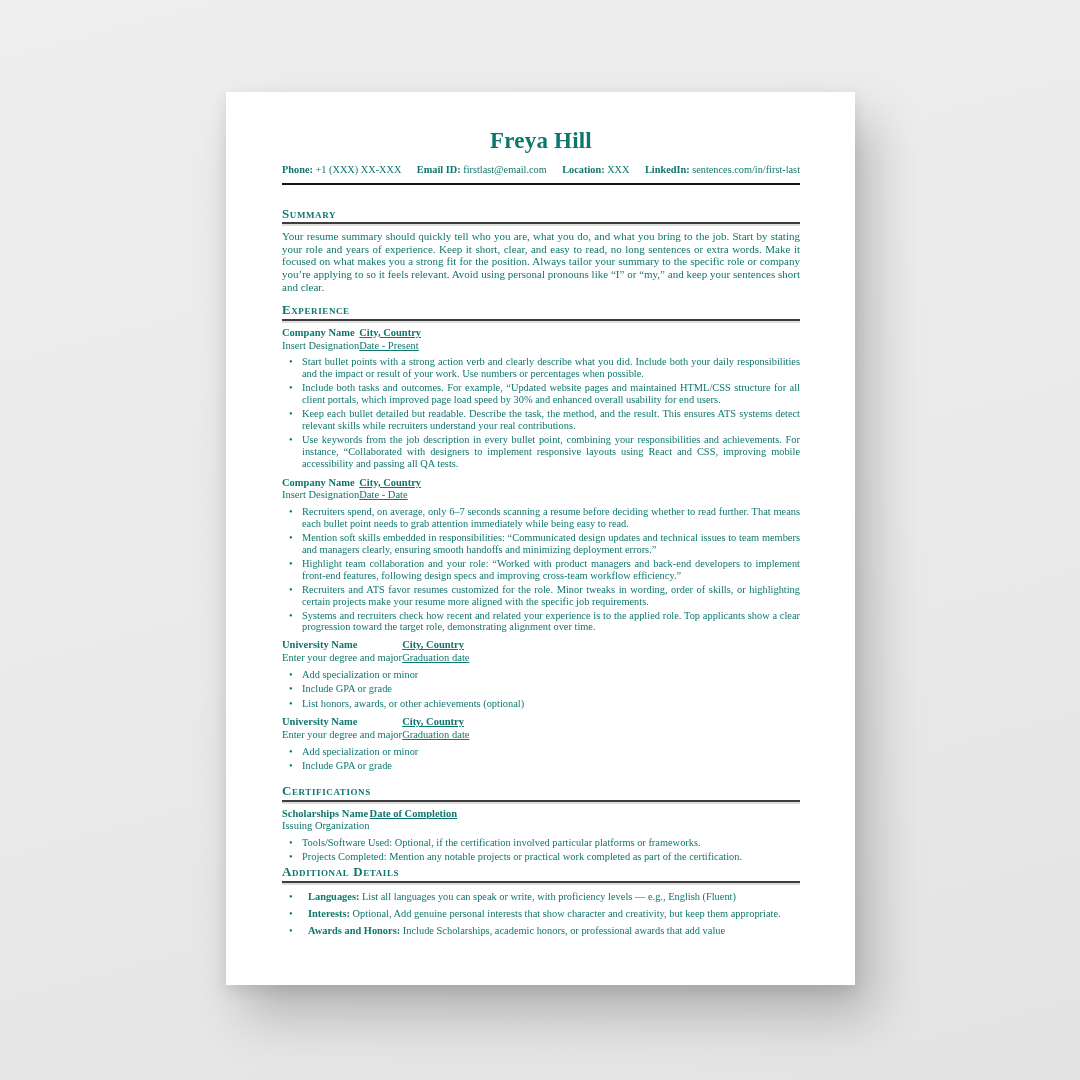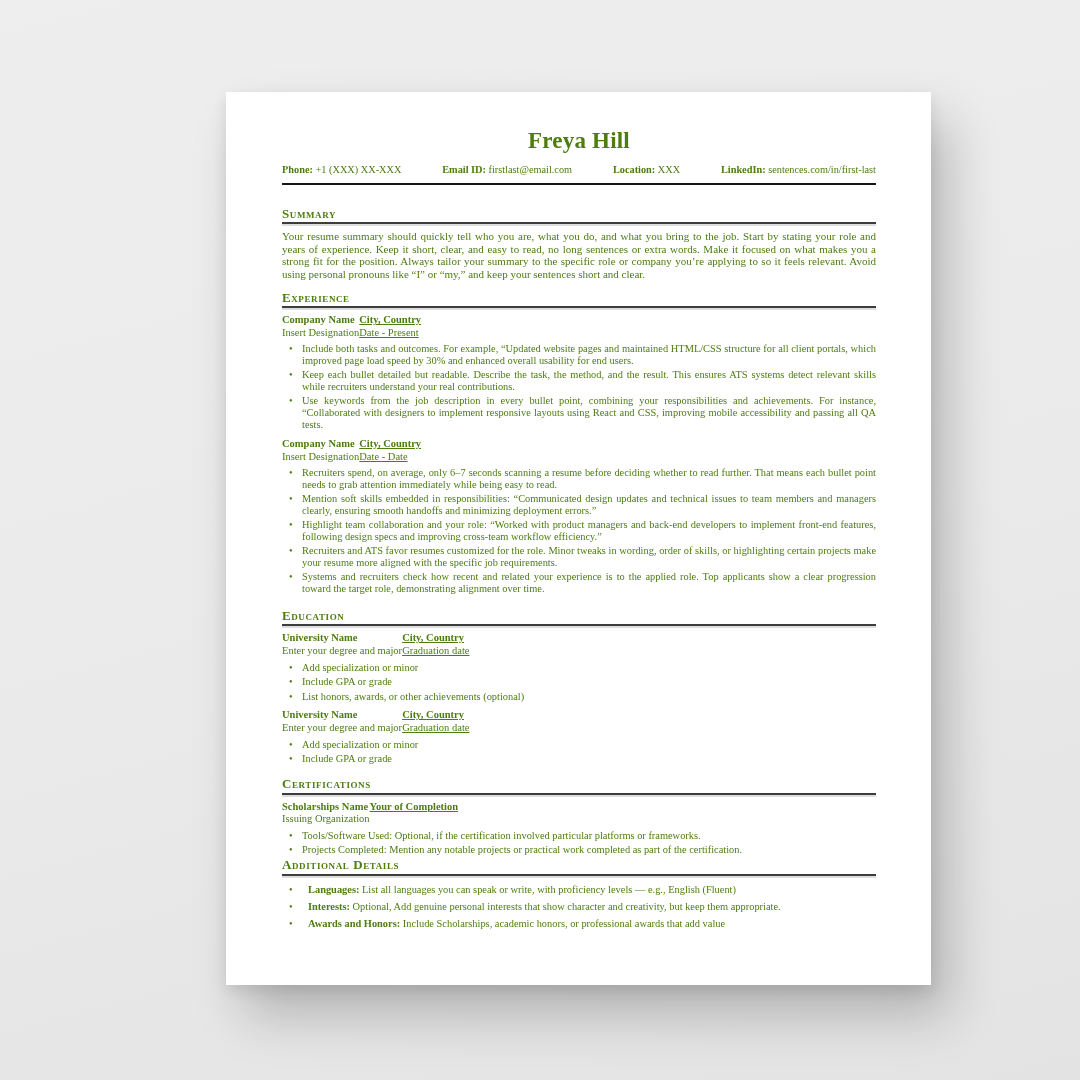--- a/index.html
+++ b/index.html
@@ -5,24 +5,24 @@
   html,body{margin:0;padding:0;}
   body{
     width:1080px;height:1080px;
     font-family:"Liberation Serif","DejaVu Serif",serif;
   }
   .canvas{
     position:relative;width:1080px;height:1080px;overflow:hidden;
     background:linear-gradient(165deg,#eeeeee 0%,#eaeaea 55%,#e3e3e3 100%);
   }
   .paper{
-    position:absolute;left:226px;top:92px;width:705px;height:893px;
+    position:absolute;left:226px;top:92px;width:629px;height:893px;
     background:#ffffff;box-sizing:border-box;
     padding:36px 55px 0 56px;
-    color:#4d7c0f;
+    color:#0f766e;
     box-shadow:0 6px 14px rgba(0,0,0,.10), 18px 30px 48px rgba(0,0,0,.22);
   }
   .name{
     margin:0;font-size:23px;line-height:1.1;text-align:center;
     font-weight:700;letter-spacing:.2px;
   }
   .contact{
     display:flex;justify-content:space-between;align-items:flex-start;
     margin-top:11px;font-size:10.3px;line-height:1.2;white-space:nowrap;
   }
@@ -85,20 +85,21 @@
       <div class="eh-left">
         <div class="bold">Company Name</div>
         <div>Insert Designation</div>
       </div>
       <div class="eh-right">
         <div class="bold">City, Country</div>
         <div>Date - Present</div>
       </div>
     </div>
     <ul class="bullets">
+      <li>Start bullet points with a strong action verb and clearly describe what you did. Include both your daily responsibilities and the impact or result of your work. Use numbers or percentages when possible.</li>
       <li>Include both tasks and outcomes. For example, “Updated website pages and maintained HTML/CSS structure for all client portals, which improved page load speed by 30% and enhanced overall usability for end users.</li>
       <li>Keep each bullet detailed but readable. Describe the task, the method, and the result. This ensures ATS systems detect relevant skills while recruiters understand your real contributions.</li>
       <li>Use keywords from the job description in every bullet point, combining your responsibilities and achievements. For instance, “Collaborated with designers to implement responsive layouts using React and CSS, improving mobile accessibility and passing all QA tests.</li>
     </ul>
 
     <div class="entry-head eh2">
       <div class="eh-left">
         <div class="bold">Company Name</div>
         <div>Insert Designation</div>
       </div>
@@ -108,21 +109,20 @@
       </div>
     </div>
     <ul class="bullets">
       <li>Recruiters spend, on average, only 6–7 seconds scanning a resume before deciding whether to read further. That means each bullet point needs to grab attention immediately while being easy to read.</li>
       <li>Mention soft skills embedded in responsibilities: “Communicated design updates and technical issues to team members and managers clearly, ensuring smooth handoffs and minimizing deployment errors.”</li>
       <li>Highlight team collaboration and your role: “Worked with product managers and back-end developers to implement front-end features, following design specs and improving cross-team workflow efficiency.”</li>
       <li>Recruiters and ATS favor resumes customized for the role. Minor tweaks in wording, order of skills, or highlighting certain projects make your resume more aligned with the specific job requirements.</li>
       <li>Systems and recruiters check how recent and related your experience is to the applied role. Top applicants show a clear progression toward the target role, demonstrating alignment over time.</li>
     </ul>
 
-    <h2 class="sec mt12">Education</h2>
 
     <div class="entry-head eh1">
       <div class="eh-left">
         <div class="bold">University Name</div>
         <div>Enter your degree and major</div>
       </div>
       <div class="eh-right">
         <div class="bold">City, Country</div>
         <div>Graduation date</div>
       </div>
@@ -149,21 +149,21 @@
     </ul>
 
     <h2 class="sec mt10">Certifications</h2>
 
     <div class="entry-head eh1">
       <div class="eh-left">
         <div class="bold">Scholarships Name</div>
         <div>Issuing Organization</div>
       </div>
       <div class="eh-right">
-        <div class="bold">Your of Completion</div>
+        <div class="bold">Date of Completion</div>
       </div>
     </div>
     <ul class="bullets single">
       <li>Tools/Software Used: Optional, if the certification involved particular platforms or frameworks.</li>
       <li>Projects Completed: Mention any notable projects or practical work completed as part of the certification.</li>
     </ul>
 
     <h2 class="sec mt9">Additional Details</h2>
 
     <ul class="extras">

